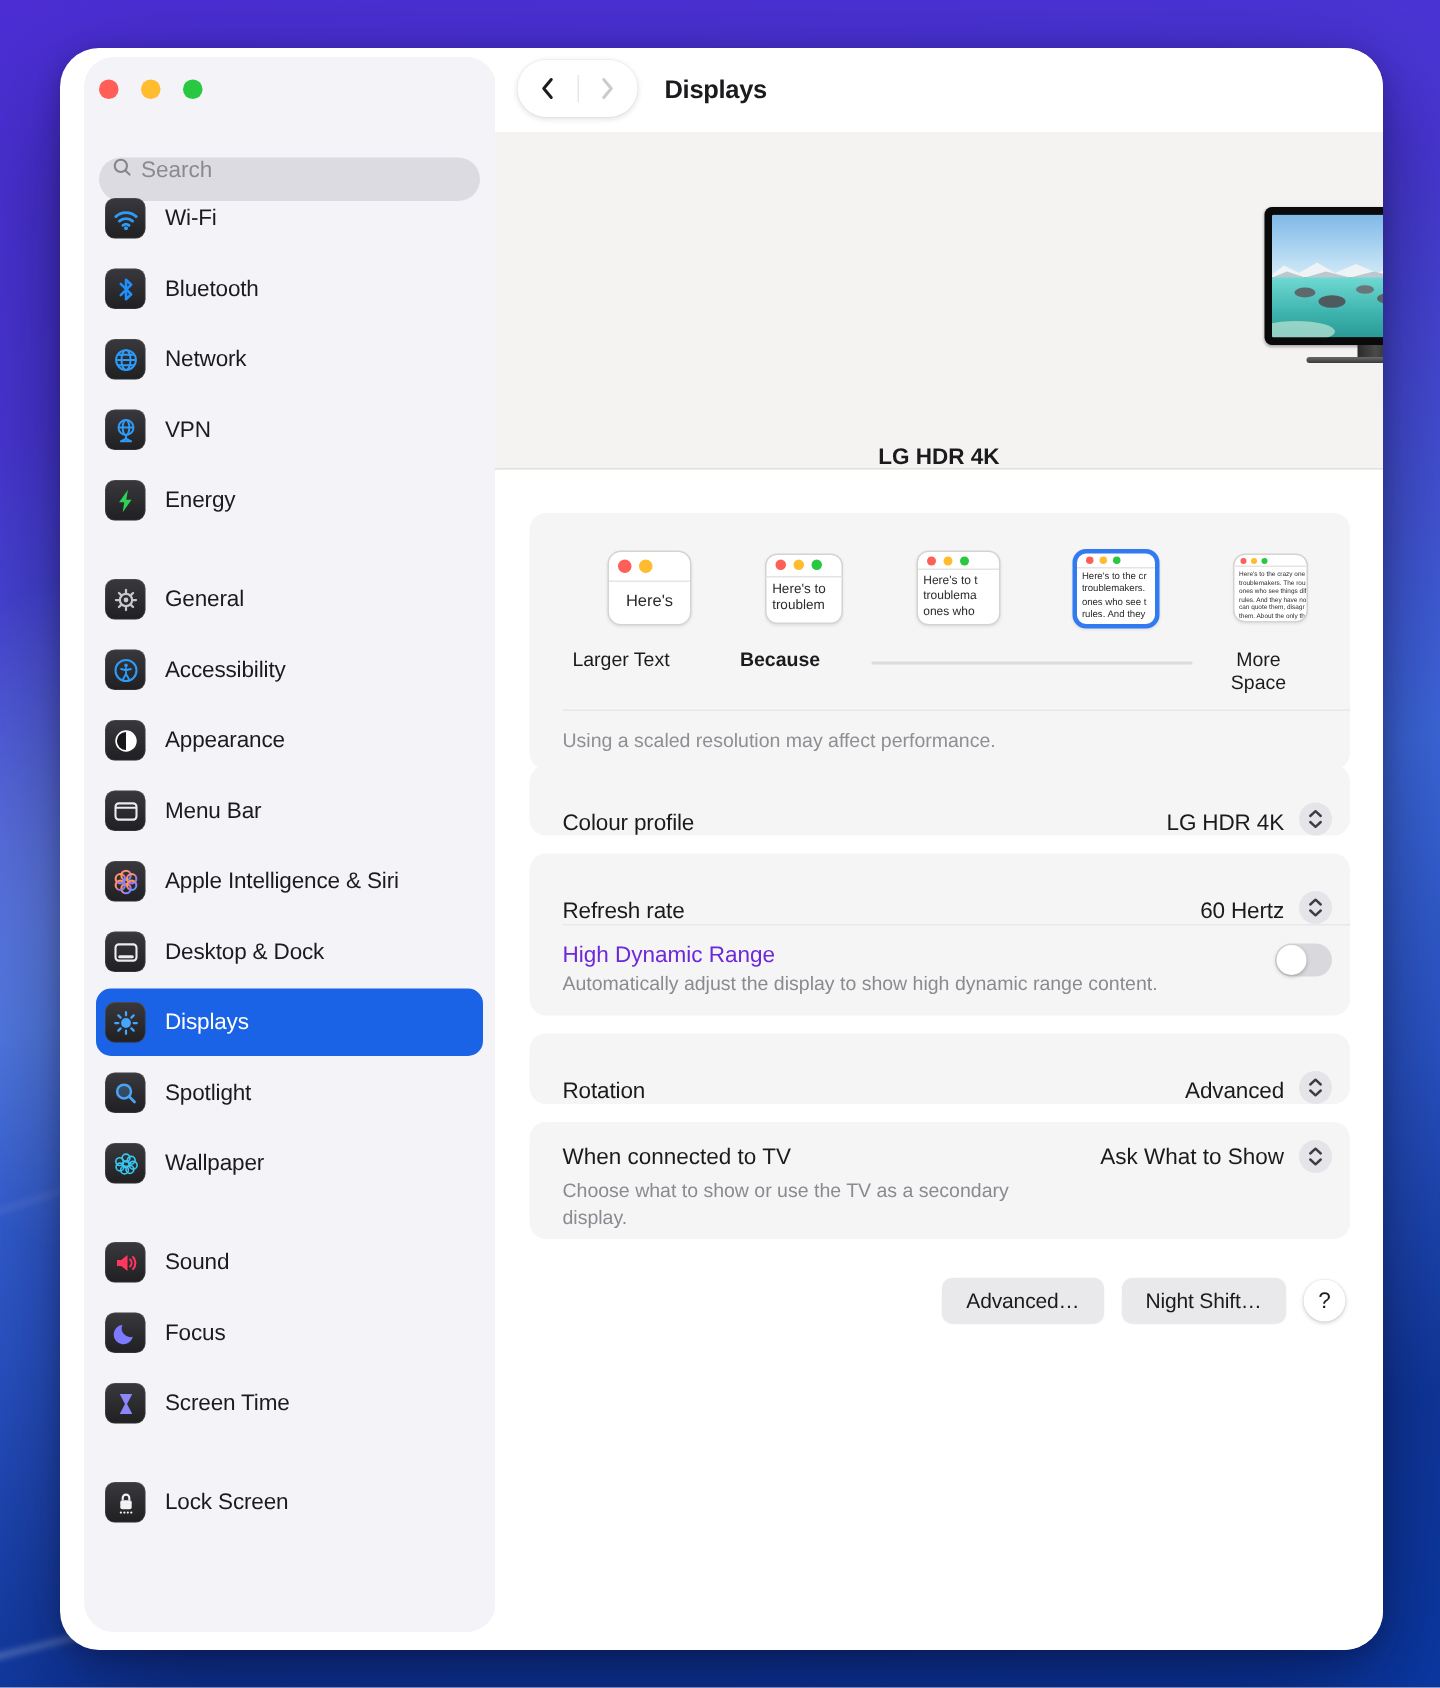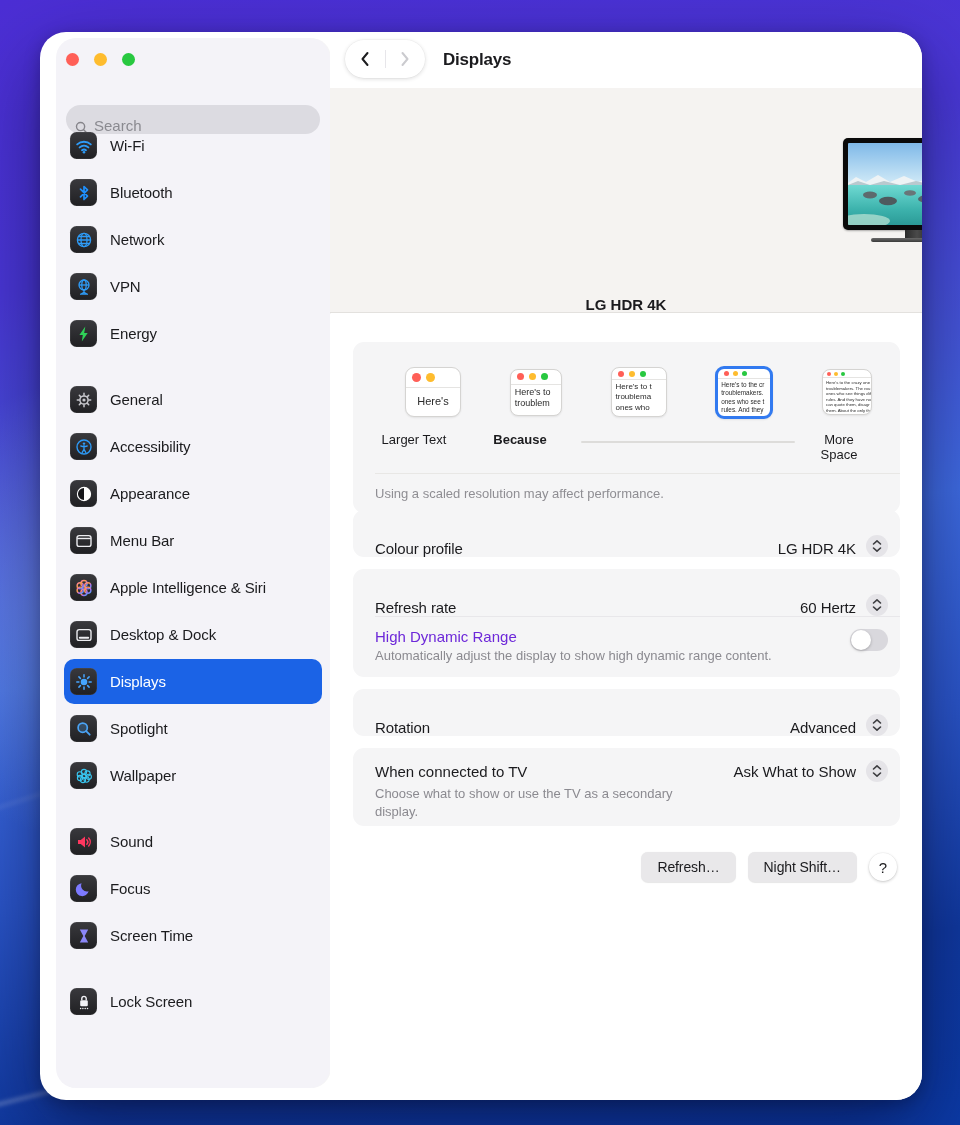--- a/index.html
+++ b/index.html
@@ -15,21 +15,21 @@
   .window { position:absolute; left:40px; top:32px; width:882px; height:1068px; background:#fff;
     border-radius:26px; box-shadow:0 30px 80px rgba(5,5,40,.5), 0 4px 16px rgba(0,0,0,.25); overflow:hidden; }
 
   
   .sidebar { position:absolute; left:16px; top:6px; width:274px; height:1050px; background:#f4f3f8;
     border-radius:20px; box-shadow:1px 0 0 rgba(0,0,0,.04); }
   .traffic { position:absolute; left:10px; top:15px; display:flex; gap:15px; }
   .dot { width:13px; height:13px; border-radius:50%; }
   .dot.red{ background:#ff5f57; } .dot.yel{ background:#febc2e; } .dot.grn{ background:#28c840; }
   .search { position:absolute; left:10px; top:67px; width:254px; height:29px; border-radius:15px;
-    background:#dcdbe1; display:flex; align-items:flex-end; padding:0 9px; gap:6px; }
+    background:#dcdbe1; display:flex; align-items:flex-start; padding:0 9px; gap:6px; }
   .search svg { flex:0 0 auto; }
   .search input { border:none; outline:none; background:transparent; font-size:15px; color:#3c3c43;
     font-family:inherit; width:100%; }
   .search input::placeholder { color:#8a8a90; }
   .slist { position:absolute; left:0; top:83px; width:100%; }
   .sgap { height:17px; }
   .srow { display:flex; align-items:center; height:45px; margin:2px 8px; padding:0 6px;
     border-radius:10px; cursor:default; }
   .srow .tile { width:27px; height:27px; border-radius:6.5px; background:linear-gradient(180deg,#39393d,#202023);
     display:flex; align-items:center; justify-content:center; margin-right:13px; flex:0 0 auto;
@@ -551,20 +551,20 @@
           <span class="stepper">
             <svg width="12" height="16" viewBox="0 0 12 16">
                 <path d="M2.5 6 6 2.8 9.5 6M2.5 10 6 13.2 9.5 10" stroke="#3d3d40" stroke-width="1.6" fill="none" stroke-linecap="round" stroke-linejoin="round"></path>
               </svg>
           </span>
         </div>
         <div class="desc">Choose what to show or use the TV as a secondary display.</div>
       </div>
 
       <div class="btnrow">
-        <button class="btn">Refresh…</button>
+        <button class="btn">Advanced…</button>
         <button class="btn">Night Shift…</button>
         <button class="helpbtn">?</button>
       </div>
 
     </div>
   </div>
 </div>
 
 </body></html>

